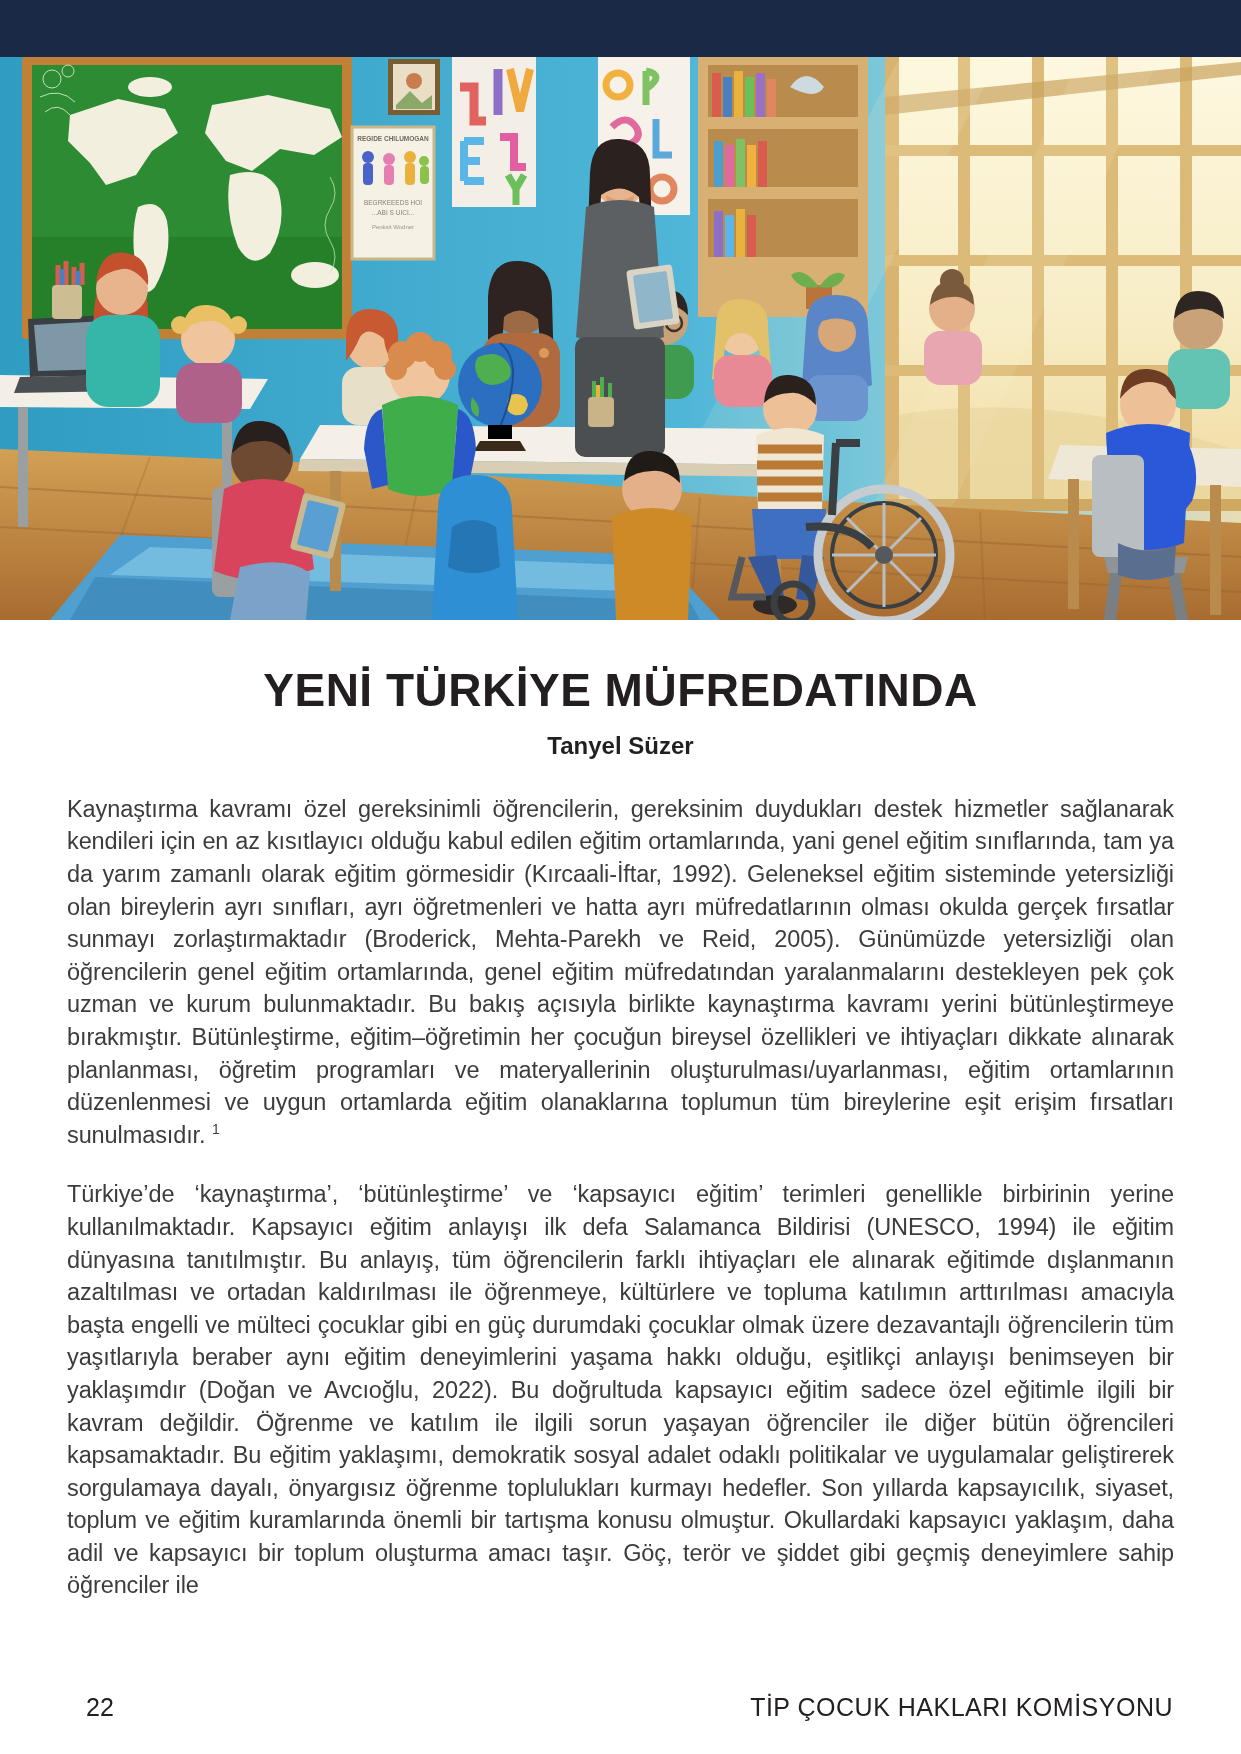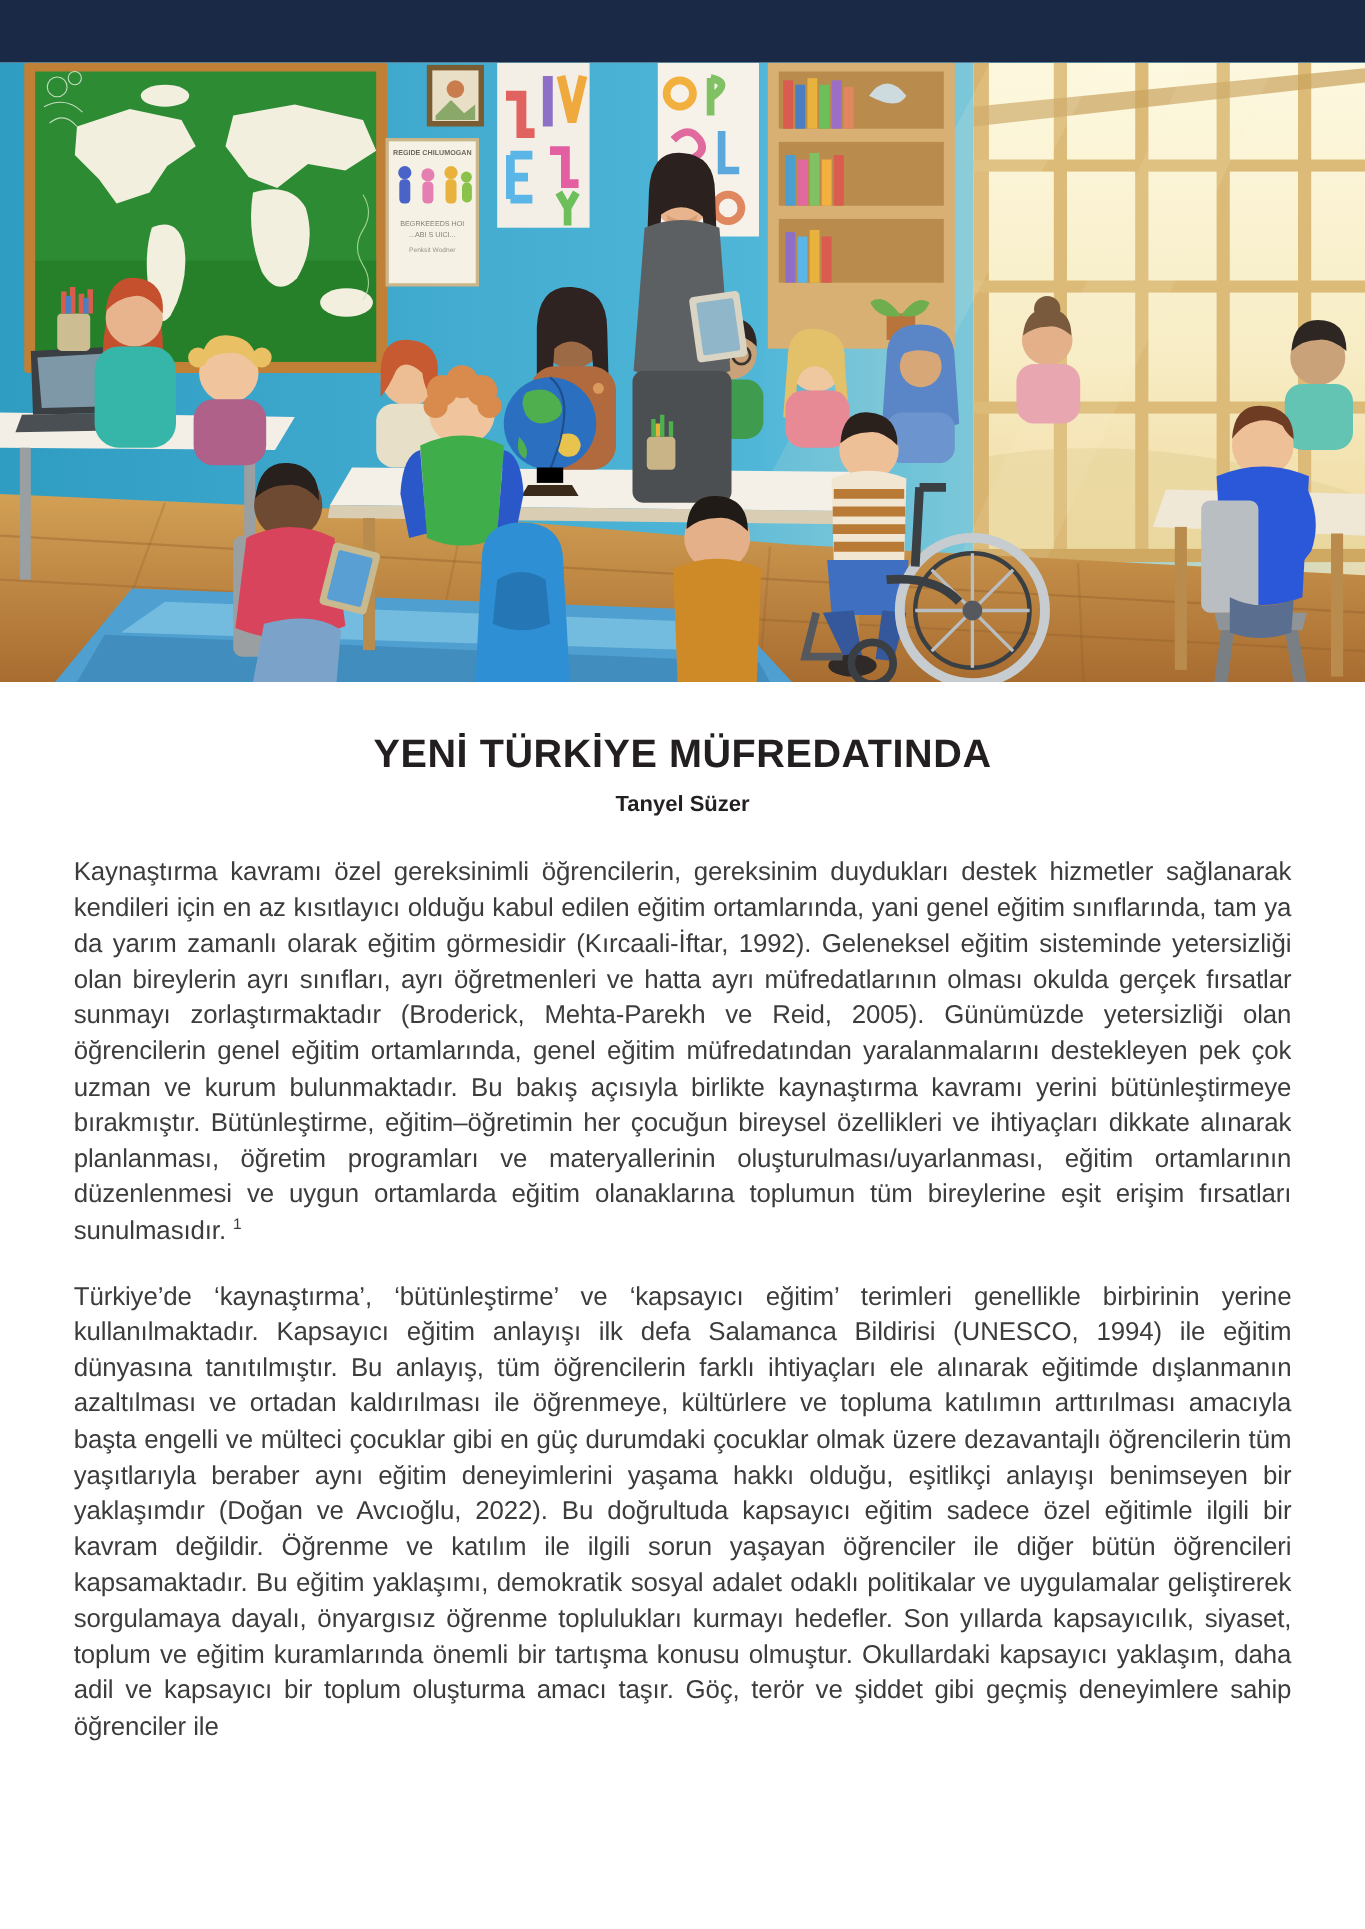--- a/index.html
+++ b/index.html
@@ -25,30 +25,30 @@
   .content{
     position:absolute;top:620px;left:0;
     width:1241px;
     box-sizing:border-box;
     padding:0 67px;
     color:#3d3c3c;
   }
   .title{
     margin:44px 0 0 0;
     text-align:center;
-    font-size:36px;
+    font-size:46px;
     line-height:1.17;
     font-weight:700;
     color:#231f20;
     letter-spacing:0.5px;
   }
   .author{
     margin:14px 0 0 0;
     text-align:center;
-    font-size:20px;
+    font-size:24px;
     font-weight:700;
     color:#231f20;
   }
   .para{
     margin:33px 0 0 0;
     text-align:justify;
     font-size:23.5px;
     line-height:32.6px;
     color:#3d3c3c;
     letter-spacing:-0.1px;
@@ -416,14 +416,18 @@
     <h1 class="title">
       <span>YENİ TÜRKİYE MÜFREDATINDA</span><br>
     </h1>
     <div class="author">Tanyel Süzer</div>
 
     <p class="para"><span>Kaynaştırma kavramı özel gereksinimli öğrencilerin, gereksinim duydukları destek hizmetler sağlanarak kendileri için en az kısıtlayıcı olduğu kabul edilen eğitim ortamlarında, yani genel eğitim sınıflarında, tam ya da yarım zamanlı olarak eğitim görmesidir (Kırcaali-İftar, 1992). Geleneksel eğitim sisteminde yetersizliği olan bireylerin ayrı sınıfları, ayrı öğretmenleri ve hatta ayrı müfredatlarının olması okulda gerçek fırsatlar sunmayı zorlaştırmaktadır (Broderick, Mehta-Parekh ve Reid, 2005). Günümüzde yetersizliği olan öğrencilerin genel eğitim ortamlarında, genel eğitim müfredatından yaralanmalarını destekleyen pek çok uzman ve kurum bulunmaktadır. Bu bakış açısıyla birlikte kaynaştırma kavramı yerini bütünleştirmeye bırakmıştır. Bütünleştirme, eğitim–öğretimin her çocuğun bireysel özellikleri ve ihtiyaçları dikkate alınarak planlanması, öğretim programları ve materyallerinin oluşturulması/uyarlanması, eğitim ortamlarının düzenlenmesi ve uygun ortamlarda eğitim olanaklarına toplumun tüm bireylerine eşit erişim fırsatları sunulmasıdır. </span><sup>1</sup></p>
 
     <p class="para second"><span>Türkiye’de ‘kaynaştırma’, ‘bütünleştirme’ ve ‘kapsayıcı eğitim’ terimleri genellikle birbirinin yerine kullanılmaktadır. Kapsayıcı eğitim anlayışı ilk defa Salamanca Bildirisi (UNESCO, 1994) ile eğitim dünyasına tanıtılmıştır. Bu anlayış, tüm öğrencilerin farklı ihtiyaçları ele alınarak eğitimde dışlanmanın azaltılması ve ortadan kaldırılması ile öğrenmeye, kültürlere ve topluma katılımın arttırılması amacıyla başta engelli ve mülteci çocuklar gibi en güç durumdaki çocuklar olmak üzere dezavantajlı öğrencilerin tüm yaşıtlarıyla beraber aynı eğitim deneyimlerini yaşama hakkı olduğu, eşitlikçi anlayışı benimseyen bir yaklaşımdır (Doğan ve Avcıoğlu, 2022). Bu doğrultuda kapsayıcı eğitim sadece özel eğitimle ilgili bir kavram değildir. Öğrenme ve katılım ile ilgili sorun yaşayan öğrenciler ile diğer bütün öğrencileri kapsamaktadır.  Bu eğitim yaklaşımı, demokratik sosyal adalet odaklı politikalar ve uygulamalar geliştirerek sorgulamaya dayalı, önyargısız öğrenme toplulukları kurmayı hedefler. Son yıllarda kapsayıcılık, siyaset, toplum ve eğitim kuramlarında önemli bir tartışma konusu olmuştur. Okullardaki kapsayıcı yaklaşım, daha adil ve kapsayıcı bir toplum oluşturma amacı taşır. Göç, terör ve şiddet gibi geçmiş deneyimlere sahip öğrenciler ile</span></p>
   </div>
 
+  <div class="footer">
+    <span class="pagenum">22</span>
+    <span class="org">TİP ÇOCUK HAKLARI KOMİSYONU</span>
+  </div>
 
 </div>
 
 </body></html>

